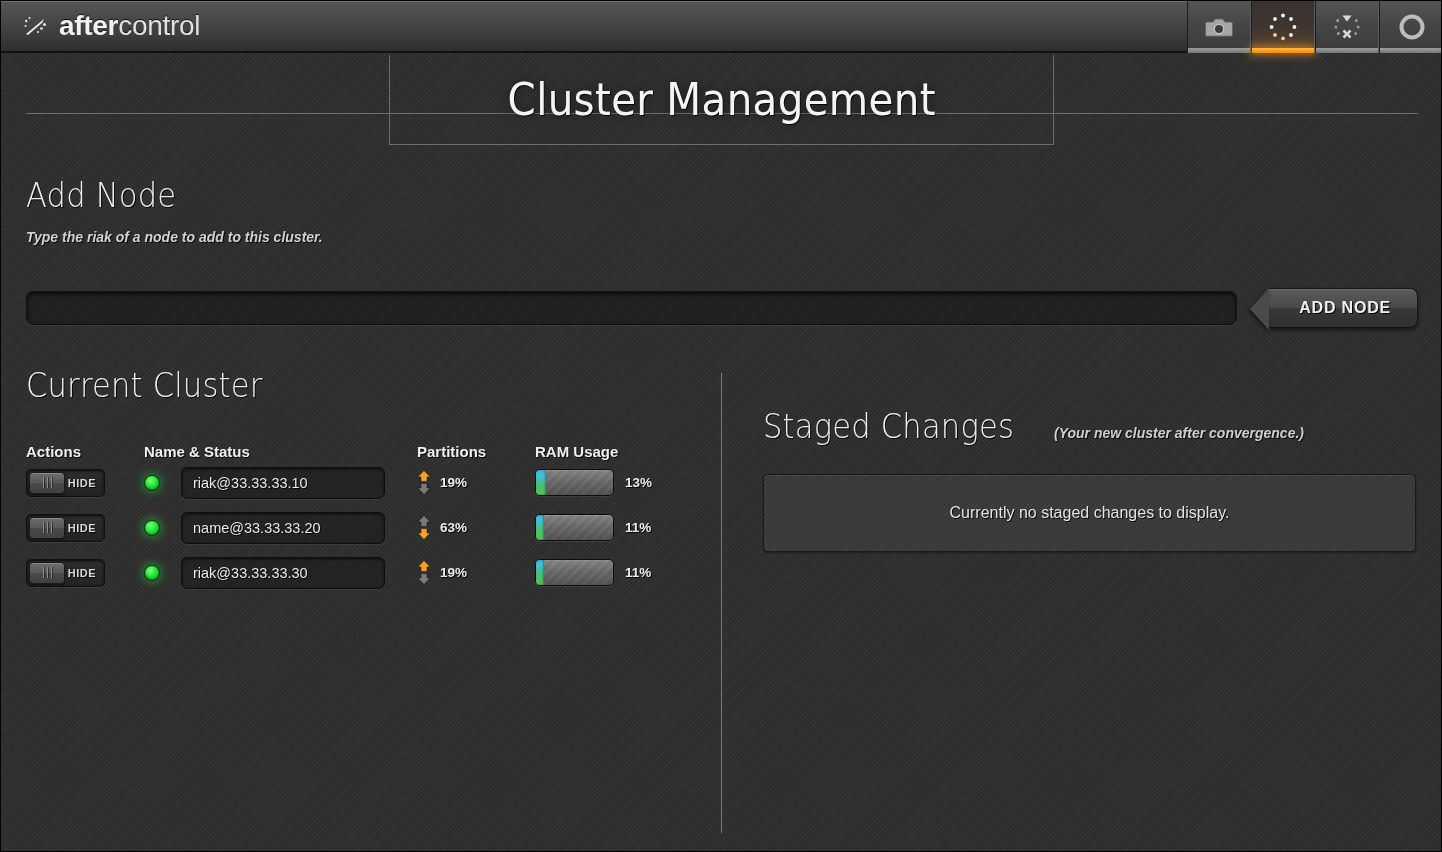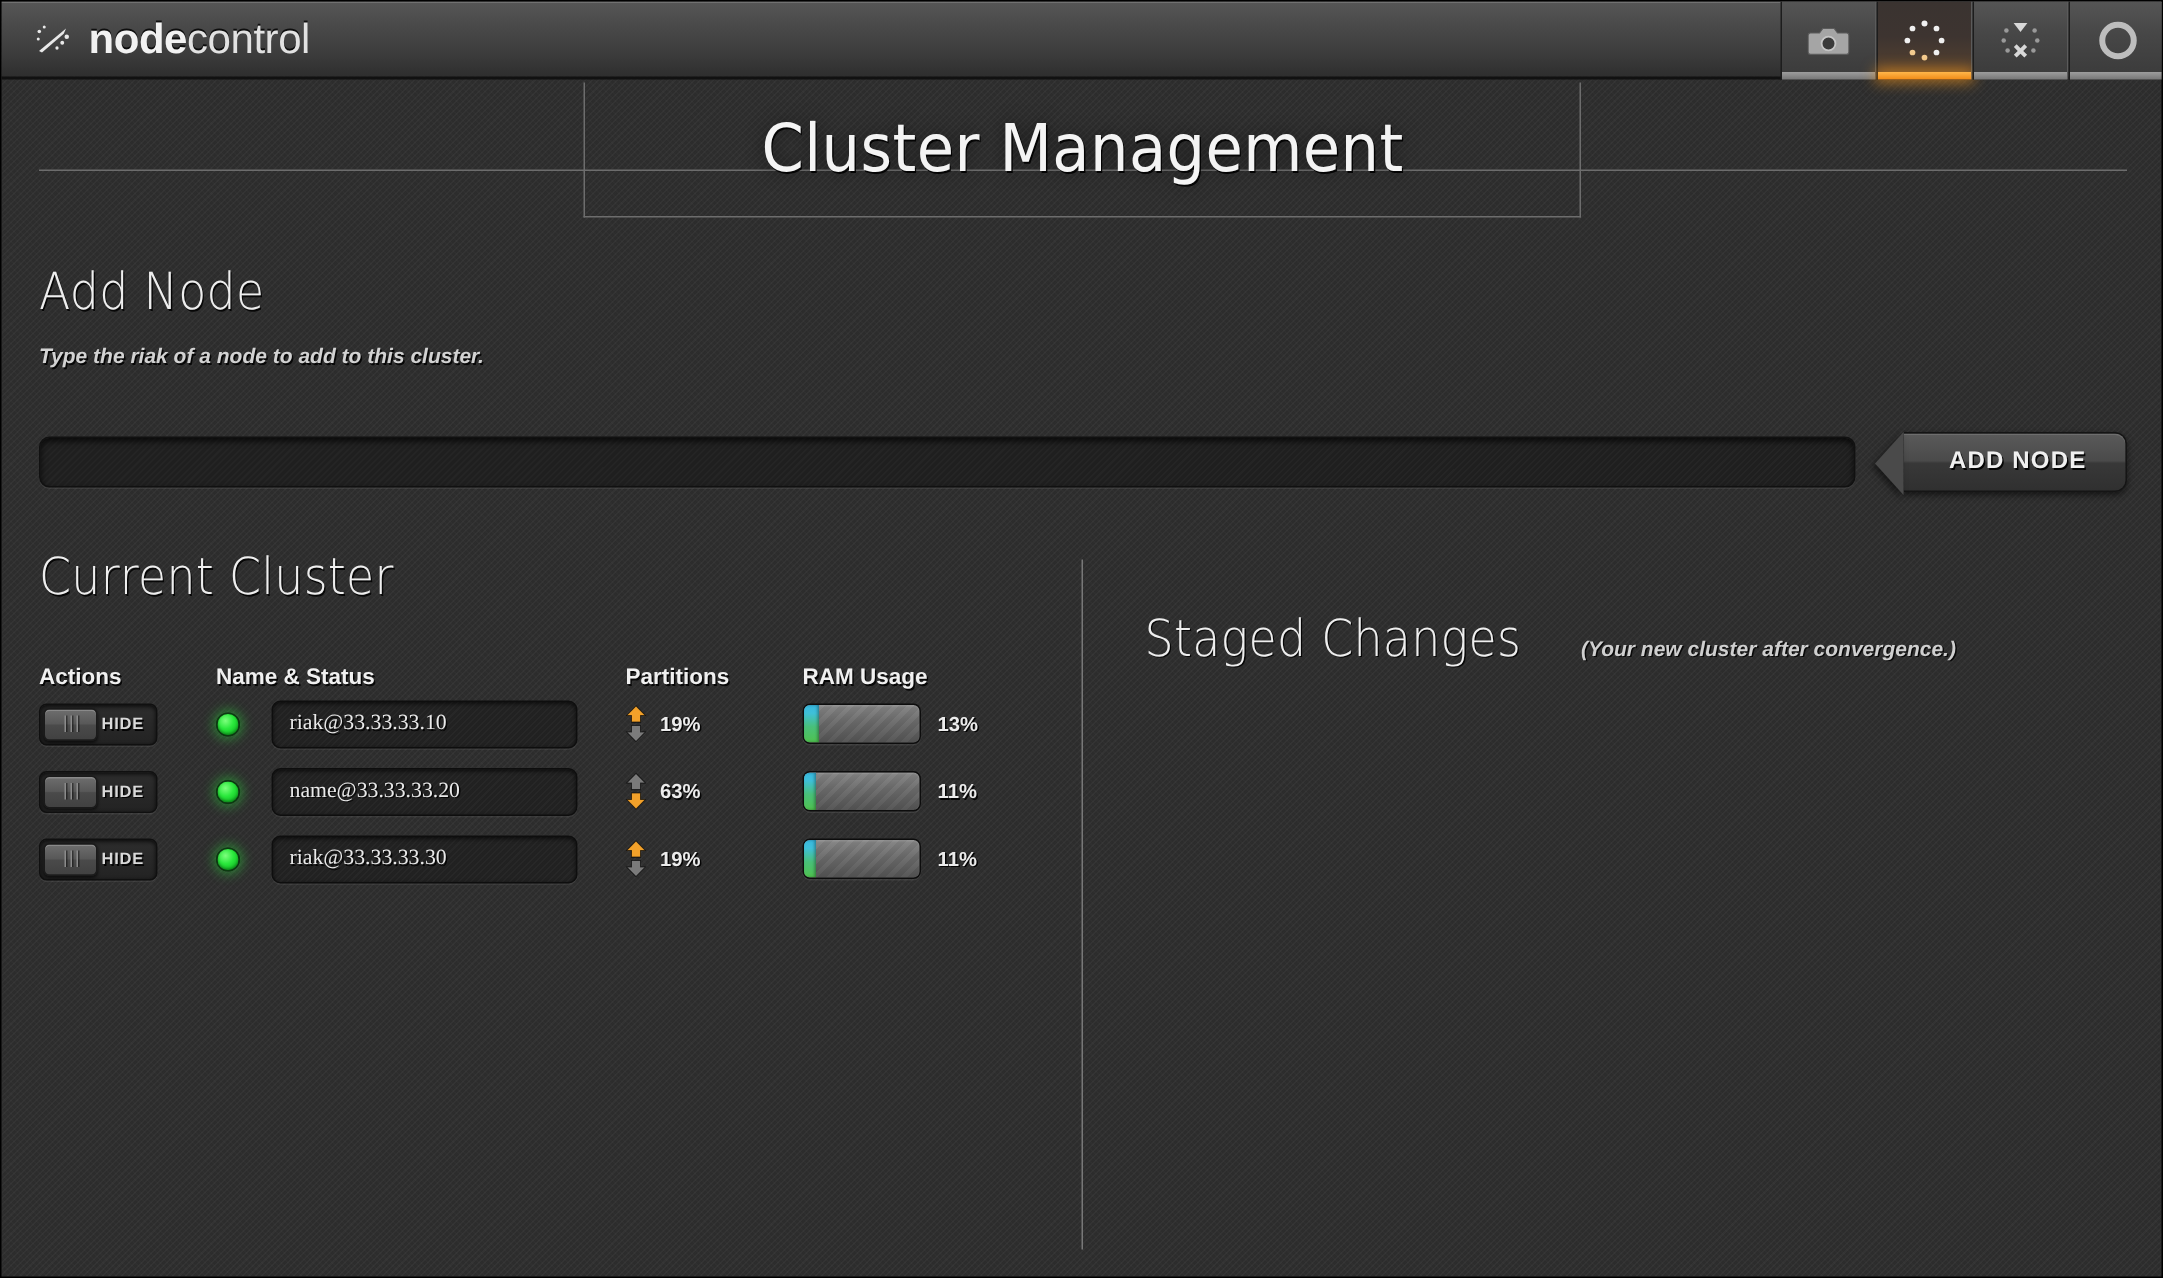--- a/index.html
+++ b/index.html
@@ -352,21 +352,21 @@
     border: 1px solid #0e0e0e;
     background-color: #232323;
     background-image:
       repeating-linear-gradient(135deg,
         rgba(255,255,255,0.02) 0px, rgba(255,255,255,0.02) 1px,
         rgba(0,0,0,0.05) 1px, rgba(0,0,0,0.05) 3px);
     box-shadow: inset 0 1px 3px rgba(0,0,0,0.7), 0 1px 0 rgba(255,255,255,0.06);
     display: flex;
     align-items: center;
     padding-left: 11px;
-    font-family: Liberation Serif, serif;
+    font-family: Liberation Sans, sans-serif;
     font-size: 14.5px;
     color: #e9e9e9;
     text-shadow: 1px 1px 0 rgba(0,0,0,0.85);
     white-space: nowrap;
   }
 
   
   .part {
     display: flex;
     align-items: center;
@@ -457,21 +457,21 @@
             <circle cx="21.5" cy="11.5" r="1.5"></circle>
             <circle cx="18.5" cy="15.5" r="1.3"></circle>
             <circle cx="15" cy="19" r="1.1"></circle>
             <circle cx="3.2" cy="8" r="1.2"></circle>
             <circle cx="6.5" cy="5" r="1.0"></circle>
             <circle cx="2.5" cy="13" r="1.0"></circle>
           </g>
         </svg>
       </span>
       <span class="brand-text">
-        <span class="b">node</span><span class="l">control</span>
+        <span class="b">after</span><span class="l">control</span>
       </span>
     </div>
 
     <div class="nav">
 
       <div class="nav-btn">
         <span>
           <svg width="28" height="22" viewBox="0 0 28 22" aria-hidden="true">
             <path d="M2 6 h6 l2.2-3 h7.6 L20 6 h6 a1.6 1.6 0 0 1 1.6 1.6 v11 A1.6 1.6 0 0 1 26 20.2 H2 A1.6 1.6 0 0 1 .4 18.6 v-11 A1.6 1.6 0 0 1 2 6 z" fill="#a5a5a5" stroke="#5c5c5c" stroke-width="0.8"></path>
             <circle cx="14" cy="13" r="4.6" fill="#3a3a3a" stroke="#c6c6c6" stroke-width="1.2"></circle>
@@ -674,16 +674,17 @@
             </div>
           </div>
         </div>
     </div>
 
     <div class="col-right">
       <div class="staged-head">
         <div class="h-sec">Staged Changes</div>
         <div class="h-note">(Your new cluster after convergence.)</div>
       </div>
+      <div class="staged-empty">Currently no staged changes to display.</div>
     </div>
 
   </div>
 </div>
 
 </body></html>

